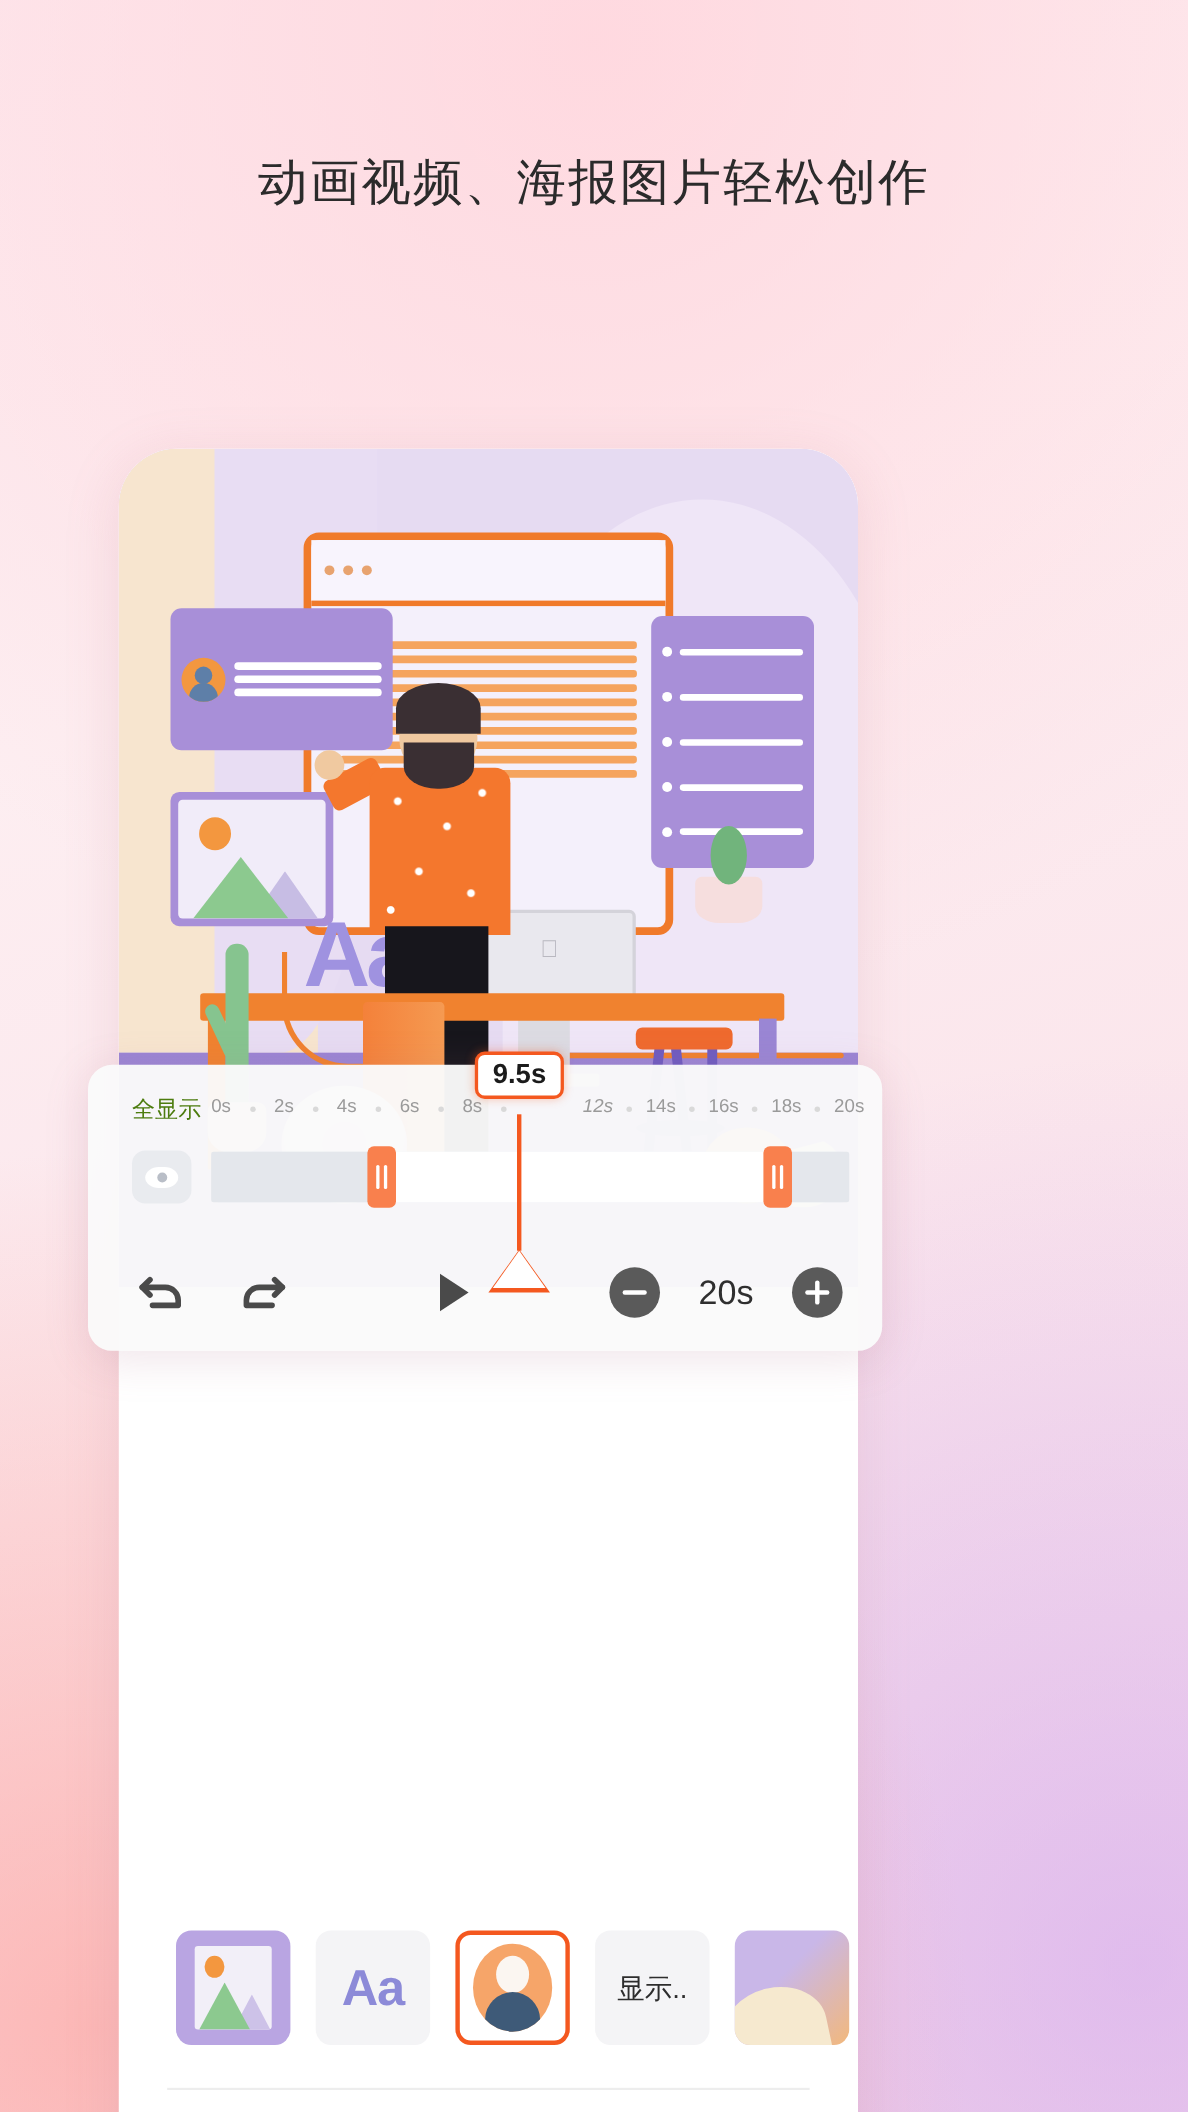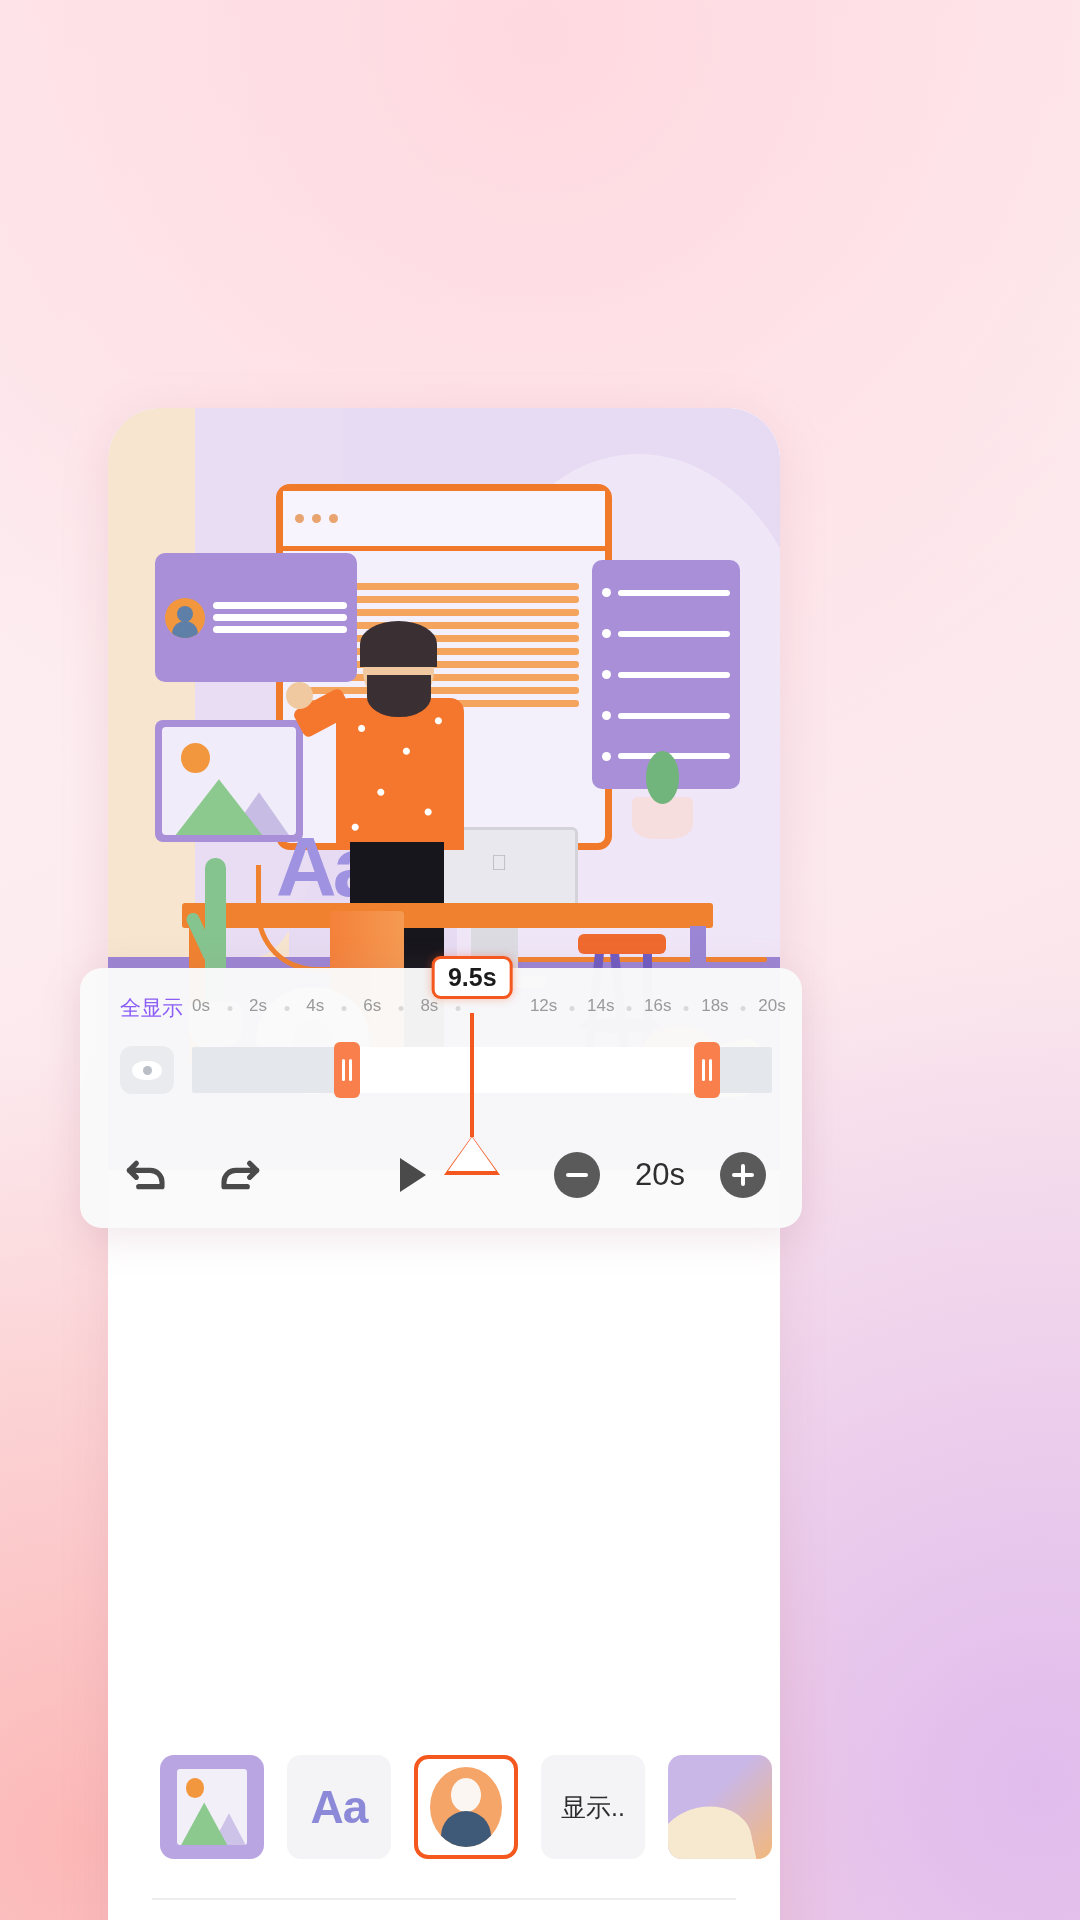--- a/index.html
+++ b/index.html
@@ -160,21 +160,21 @@
   
   .timeline-card {
     position: absolute;
     left: 80px; top: 968px; width: 722px; height: 260px;
     background: rgba(250,250,250,0.97);
     border-radius: 22px;
     box-shadow: 0 8px 40px rgba(170,110,140,0.18);
     z-index: 6;
   }
   .tl-ruler-row { position:absolute; left:40px; right:30px; top:26px; height:28px; display:flex; align-items:center; }
-  .tl-allshow { font-size: 21px; color:#8b5cf6; margin-right: 18px; white-space:nowrap; }
+  .tl-allshow { font-size: 21px; color:#4d7c0f; margin-right: 18px; white-space:nowrap; }
   .tl-ticks { position:relative; flex:1; height:28px; }
   .tl-tick { position:absolute; top:2px; transform:translateX(-50%); font-size:17px; color:#9a9a9a; }
   .tl-minor { position:absolute; top:12px; transform:translateX(-50%); width:5px; height:5px; border-radius:50%; background:#d9d9d9; }
   .tl-badge {
     position:absolute; top:-12px; transform:translateX(-50%);
     background:#fff; border:3px solid #f4581f; border-radius:9px;
     padding: 4px 13px; font-size:25px; font-weight:bold; color:#1b1b1b; z-index:8;
     box-shadow: 0 0 9px rgba(244,88,31,0.35);
   }
   .tl-track-row { position:absolute; left:40px; right:30px; top:74px; height:56px; display:flex; align-items:center; }
@@ -226,20 +226,21 @@
   .th-p1::after{content:"";position:absolute;left:-10%;bottom:-20%;width:90%;height:70%;background:#f6e9cf;border-radius:50% 50% 0 0;transform:rotate(-12deg);}
 
   
   .toolbar-divider { position:absolute; left:44px; right:44px; top:1490px; height:2px; background:#ededed; }
   .toolbar { position:absolute; left:0; right:0; top:1508px; height:130px; display:flex; align-items:flex-start; justify-content:space-around; padding: 16px 34px 0; }
 </style>
 </head>
 <body>
 
 <div class="header">
+  <div class="subhead">动画视频、海报图片轻松创作</div>
 </div>
 
 <div class="phone">
  <div class="phone-screen">
 
   <div class="canvas">
     <div class="canvas-inner">
       <div class="bg-lilac-wall"></div>
       <div class="bg-cream2"></div>
       <div class="bg-cream-curve"></div>
@@ -401,21 +402,21 @@
         <span class="tl-tick" style="left: 0%;">0s</span>
         <span class="tl-minor" style="left: 5%;"></span>
         <span class="tl-tick" style="left: 10%;">2s</span>
         <span class="tl-minor" style="left: 15%;"></span>
         <span class="tl-tick" style="left: 20%;">4s</span>
         <span class="tl-minor" style="left: 25%;"></span>
         <span class="tl-tick" style="left: 30%;">6s</span>
         <span class="tl-minor" style="left: 35%;"></span>
         <span class="tl-tick" style="left: 40%;">8s</span>
         <span class="tl-minor" style="left: 45%;"></span>
-        <span class="tl-tick" style="left: 60%;">12s</span>
+        <span class="tl-tick" style="left: 60%; font-style: italic;">12s</span>
         <span class="tl-minor" style="left: 65%;"></span>
         <span class="tl-tick" style="left: 70%;">14s</span>
         <span class="tl-minor" style="left: 75%;"></span>
         <span class="tl-tick" style="left: 80%;">16s</span>
         <span class="tl-minor" style="left: 85%;"></span>
         <span class="tl-tick" style="left: 90%;">18s</span>
         <span class="tl-minor" style="left: 95%;"></span>
         <span class="tl-tick" style="left: 100%;">20s</span>
       </div>
   </div>

